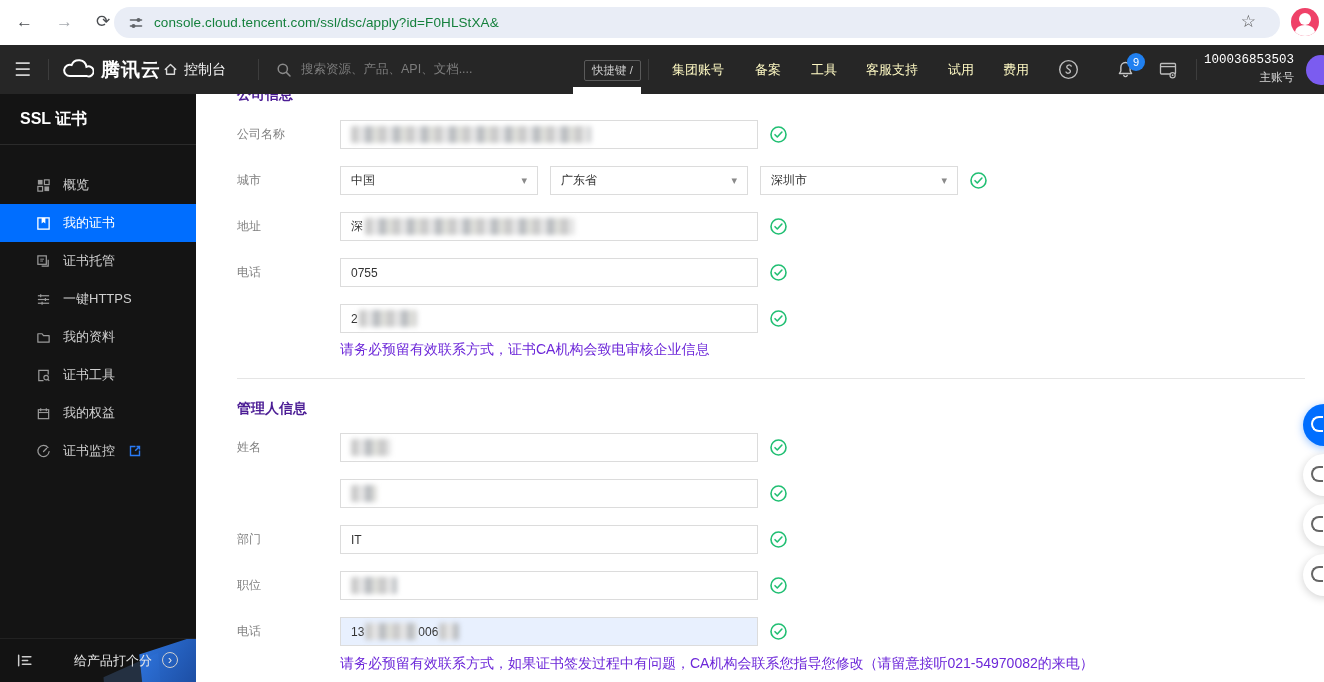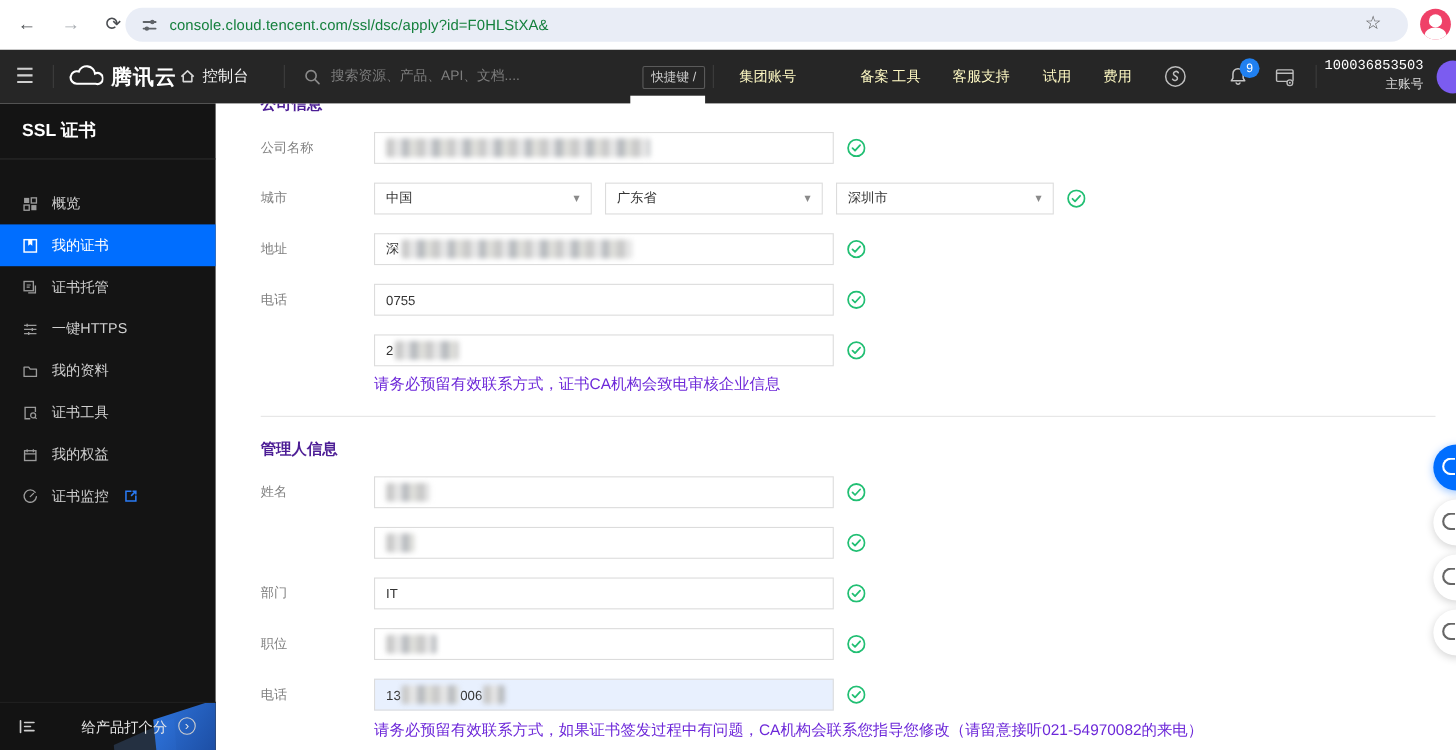--- a/index.html
+++ b/index.html
@@ -37,21 +37,21 @@
   .account { position:absolute; left:1204px; top:7px; width:90px; text-align:right; line-height:17px;font-family:Liberation Mono, monospace; }
   .acct-id { font-size:12.5px; color:#fff; }
   .acct-type { font-size:11.5px; color:#d8d8d8; }
   .nav-avatar { position:absolute; left:1306px; top:10px; width:30px; height:30px; border-radius:50%; background:#7b5cf0; }
   .notch { position:absolute; left:573px; top:87px; width:68px; height:8px; background:#fff; z-index:6; }
 
   
   .sidebar { position:absolute; left:0; top:94px; width:196px; height:588px; background:#141414; z-index:3; }
   .sb-title { height:51px; display:flex; align-items:center; padding-left:20px; font-size:16px; font-weight:bold; color:#fff; border-bottom:1px solid #2b2b2b; }
   .sb-items { padding-top:21px; }
-  .sb-item { height:38px; display:flex; align-items:center; padding-left:20px; gap:12px; font-size:13px; color:#cfcfcf; cursor:pointer; }
+  .sb-item { height:38px; display:flex; align-items:center; padding-left:36px; gap:12px; font-size:13px; color:#cfcfcf; cursor:pointer; }
   .sb-item svg { flex:0 0 auto; }
   .sb-item.active { background:#006eff; color:#fff; }
   .ext { color:#2a7bf5; font-size:12px; margin-left:2px; }
   .sb-footer { position:absolute; left:0; bottom:0; width:196px; height:44px; display:flex; align-items:center; background:#131313; border-top:1px solid #222; overflow:hidden; }
   .deco1 { position:absolute; right:-14px; bottom:-8px; width:70px; height:46px; background:linear-gradient(135deg,#2f7bed,#1b4eaa); transform:rotate(-18deg) skewX(-12deg); opacity:0.9; }
   .deco2 { position:absolute; right:34px; bottom:-14px; width:60px; height:30px; background:#243041; transform:rotate(-24deg) skewX(-20deg); }
   .sb-footer-text { position:absolute; left:74px; font-size:13px; color:#e8e8e8; z-index:2; }
   .sb-footer-arrow { position:absolute; left:162px; top:13px; width:16px; height:16px; border:1px solid #cfcfcf; border-radius:50%; color:#e8e8e8; font-size:12px; text-align:center; line-height:14px; z-index:2; }
   .collapse { position:absolute; left:16px; z-index:2; }
 
@@ -123,21 +123,21 @@
       <svg width="16" height="16" viewBox="0 0 16 16">
         <circle cx="6.8" cy="6.8" r="4.6" fill="none" stroke="#8a8a8a" stroke-width="1.5"></circle>
         <line x1="10.4" y1="10.4" x2="14" y2="14" stroke="#8a8a8a" stroke-width="1.5" stroke-linecap="round"></line>
       </svg>
       <span class="search-ph">搜索资源、产品、API、文档....</span>
     </div>
     <div class="shortcut">快捷键 /</div>
     <div class="tn-div" style="left:648px"></div>
 
     <div class="tn-abs tn-item" style="left:672px">集团账号</div>
-    <div class="tn-abs tn-item" style="left:782px">备案</div>
+    <div class="tn-abs tn-item" style="left:755px">备案</div>
     <div class="tn-abs tn-item" style="left:811px">工具</div>
     <div class="tn-abs tn-item" style="left:866px">客服支持</div>
     <div class="tn-abs tn-item" style="left:948px">试用</div>
     <div class="tn-abs tn-item" style="left:1003px">费用</div>
 
     <div class="tn-abs tn-icon" style="left:1058px">
       <svg width="21" height="21" viewBox="0 0 20 20">
         <circle cx="10" cy="10" r="8.4" fill="none" stroke="#bdbdbd" stroke-width="1.3"></circle>
         <path d="M12.6 6.8c-0.6-1-2-1.4-3.2-0.8-1.2 0.6-1.3 2-0.4 2.8l2.2 1.6c0.9 0.8 0.8 2.2-0.4 2.8-1.2 0.6-2.6 0.2-3.2-0.8" fill="none" stroke="#bdbdbd" stroke-width="1.3" stroke-linecap="round"></path>
       </svg>

